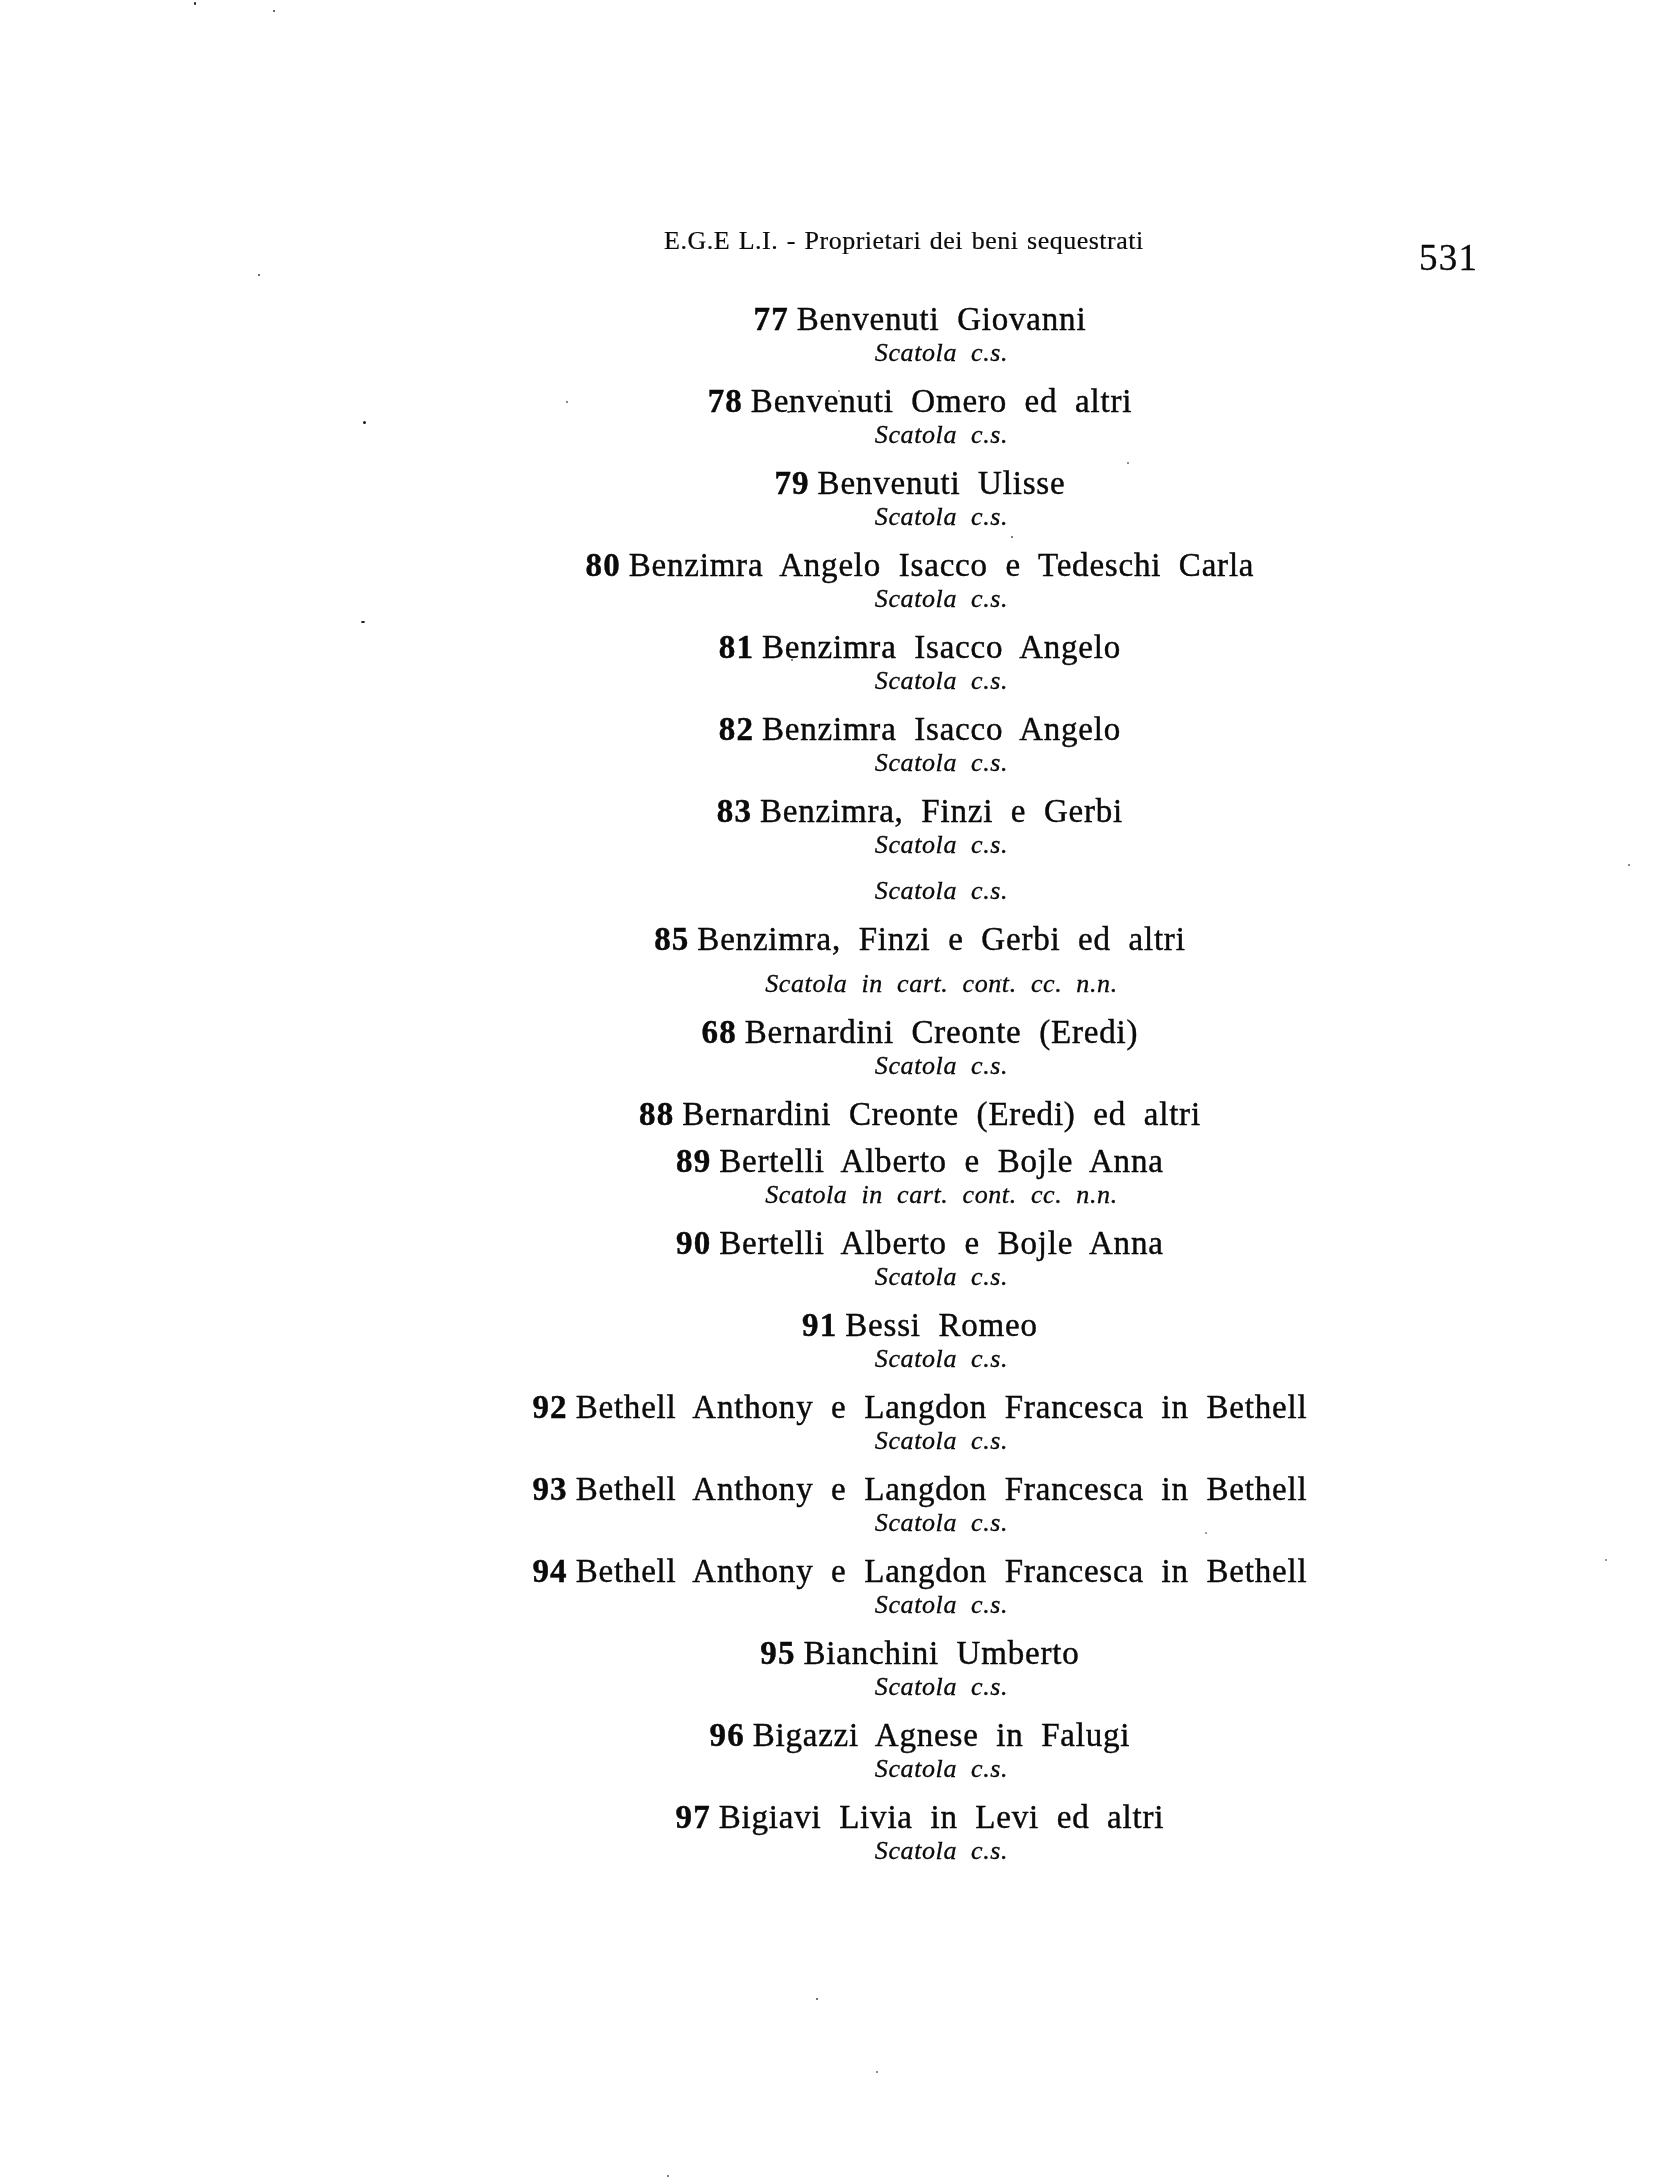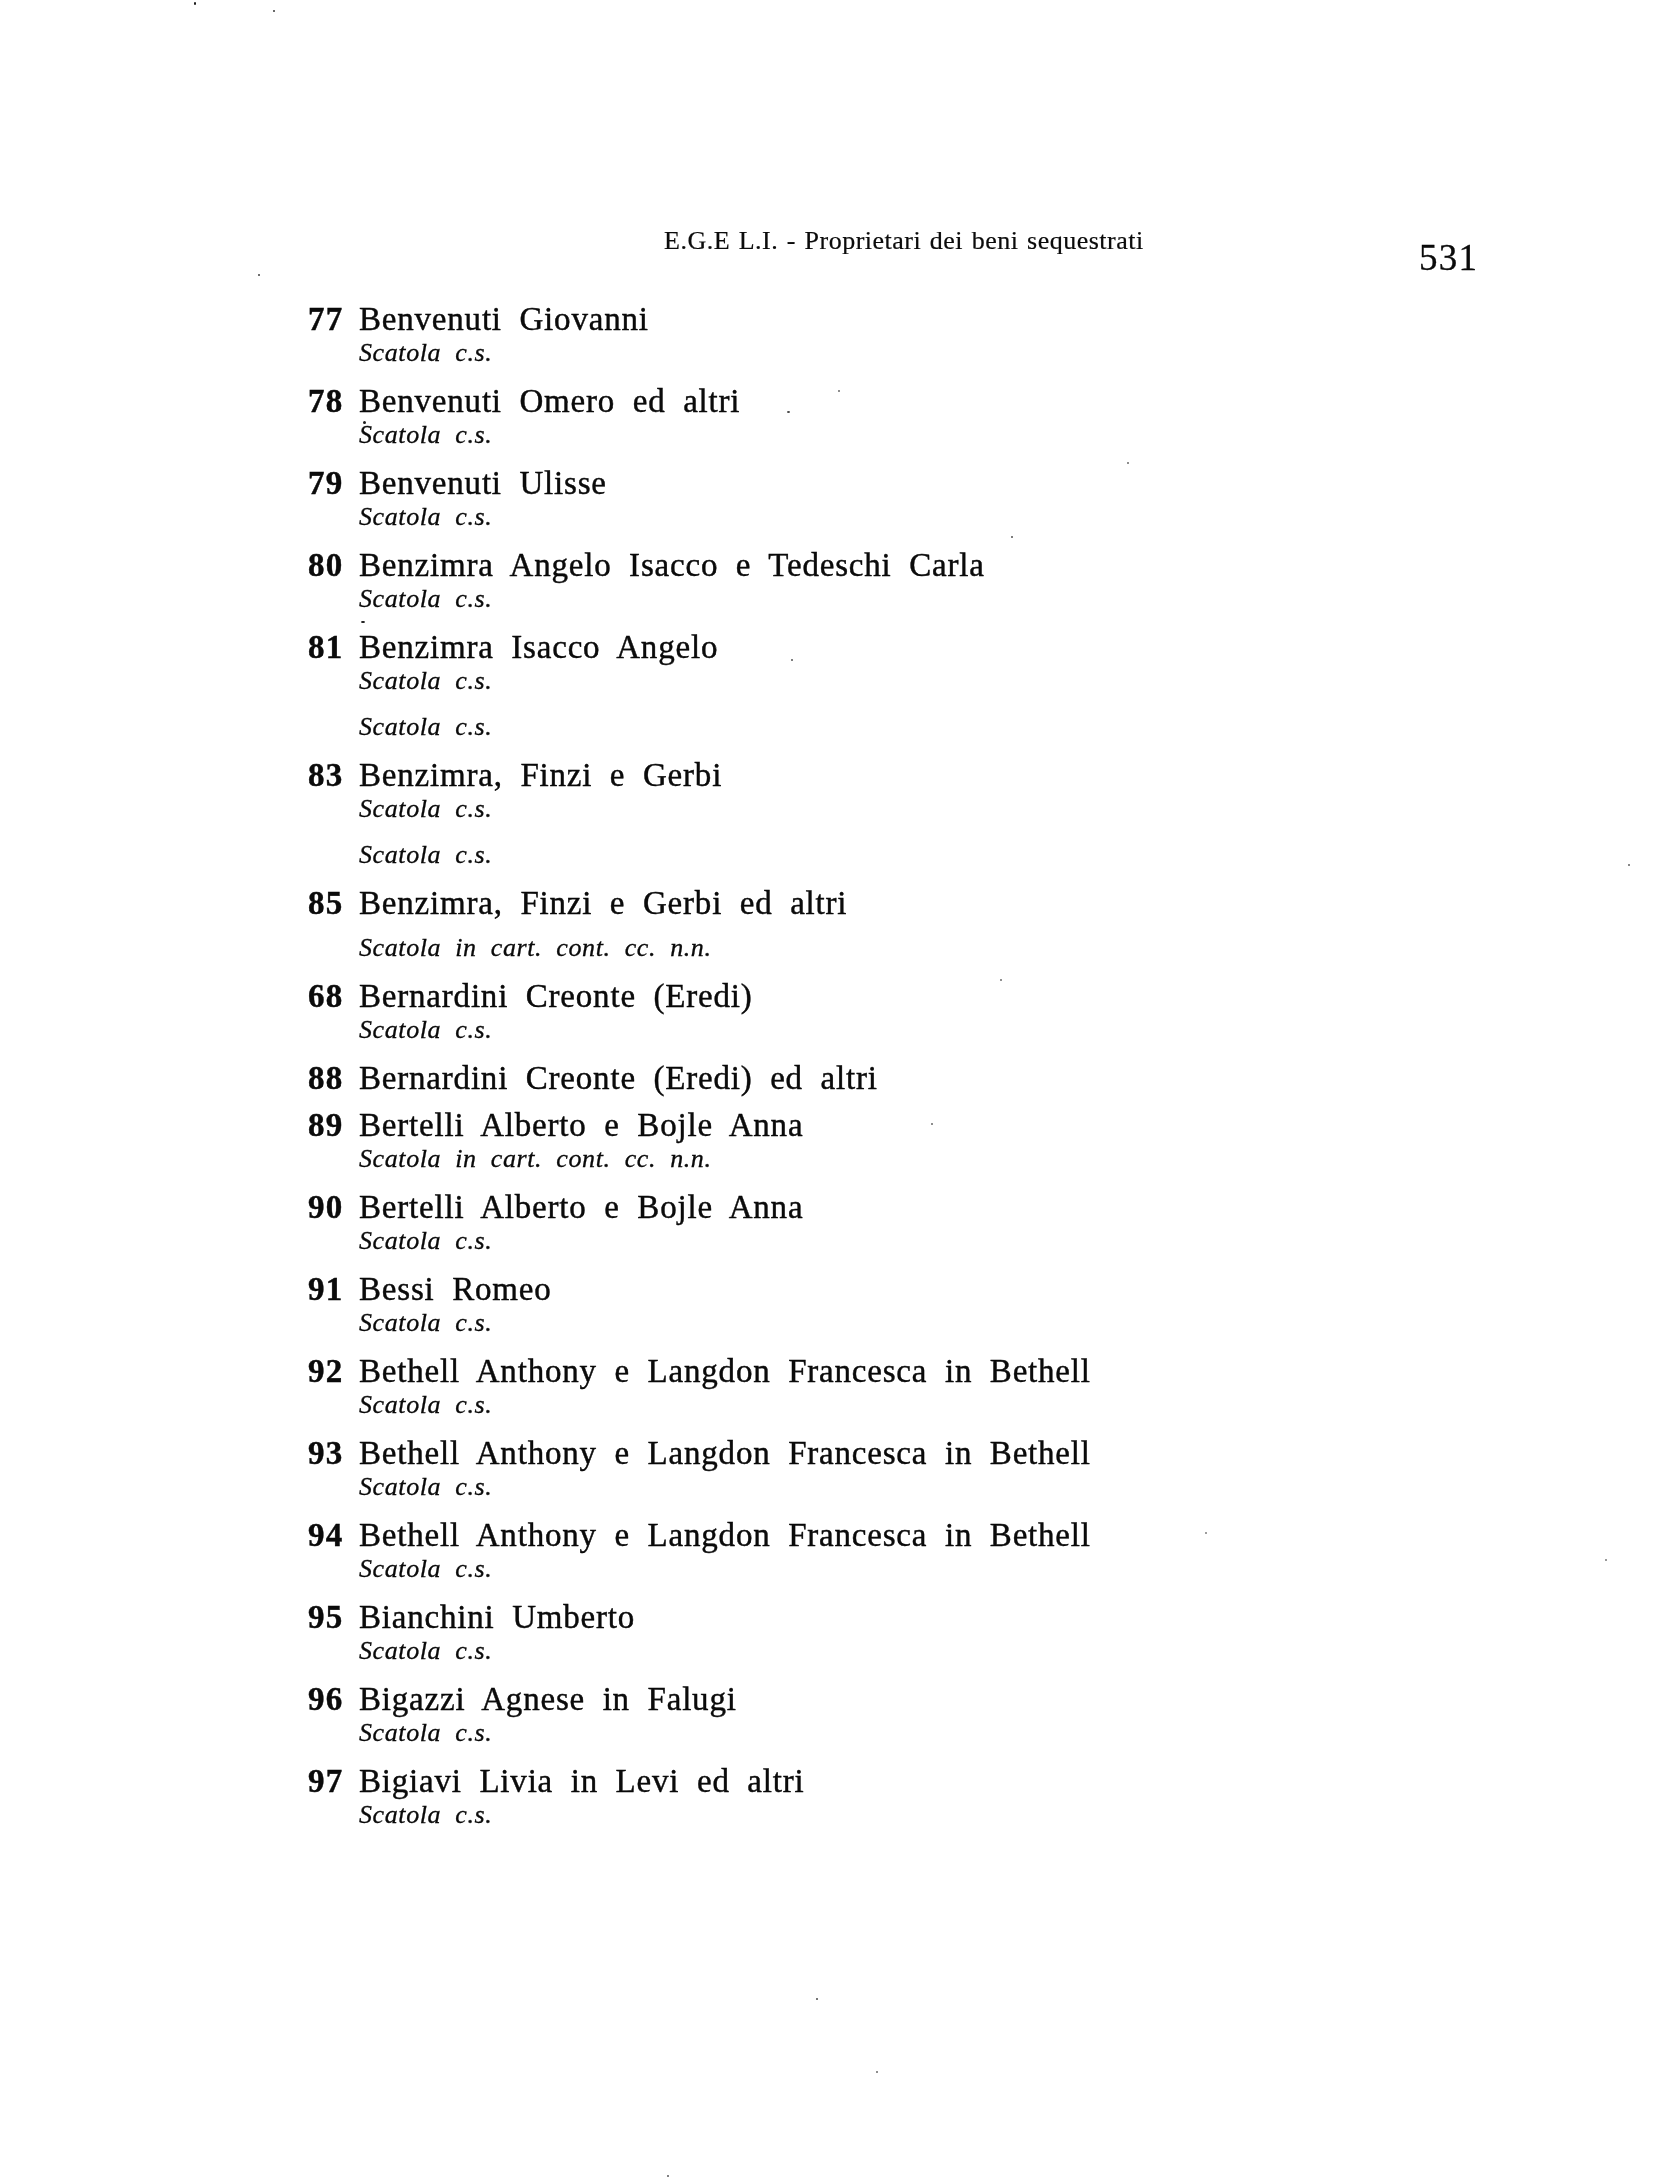--- a/index.html
+++ b/index.html
@@ -12,20 +12,21 @@
     height: 2183px;
     position: relative;
     overflow: hidden;
     font-family: "Liberation Serif", "DejaVu Serif", serif;
     color: #0b0b0b;
   }
   .page {
     position: absolute;
     inset: 0;
     background: #ffffff;
+    text-align: center;
   }
   
   .running-head-title {
     position: absolute;
     left: 664px;
     top: 225px;
     font-size: 26px;
     line-height: 31px;
     letter-spacing: 0.5px;
     word-spacing: 1.6px;
@@ -121,20 +122,23 @@
     </div>
 
     <div class="entry">
       <div class="name-line">
         <span class="num">81</span><span class="name">Benzimra Isacco Angelo</span>
       </div>
       <div class="note">Scatola c.s.</div>
     </div>
 
     <div class="entry">
+      <div class="name-line">
+        <span class="num">82</span><span class="name">Benzimra Isacco Angelo</span>
+      </div>
       <div class="note">Scatola c.s.</div>
     </div>
 
     <div class="entry">
       <div class="name-line">
         <span class="num">83</span><span class="name">Benzimra, Finzi e Gerbi</span>
       </div>
       <div class="note">Scatola c.s.</div>
     </div>
 

